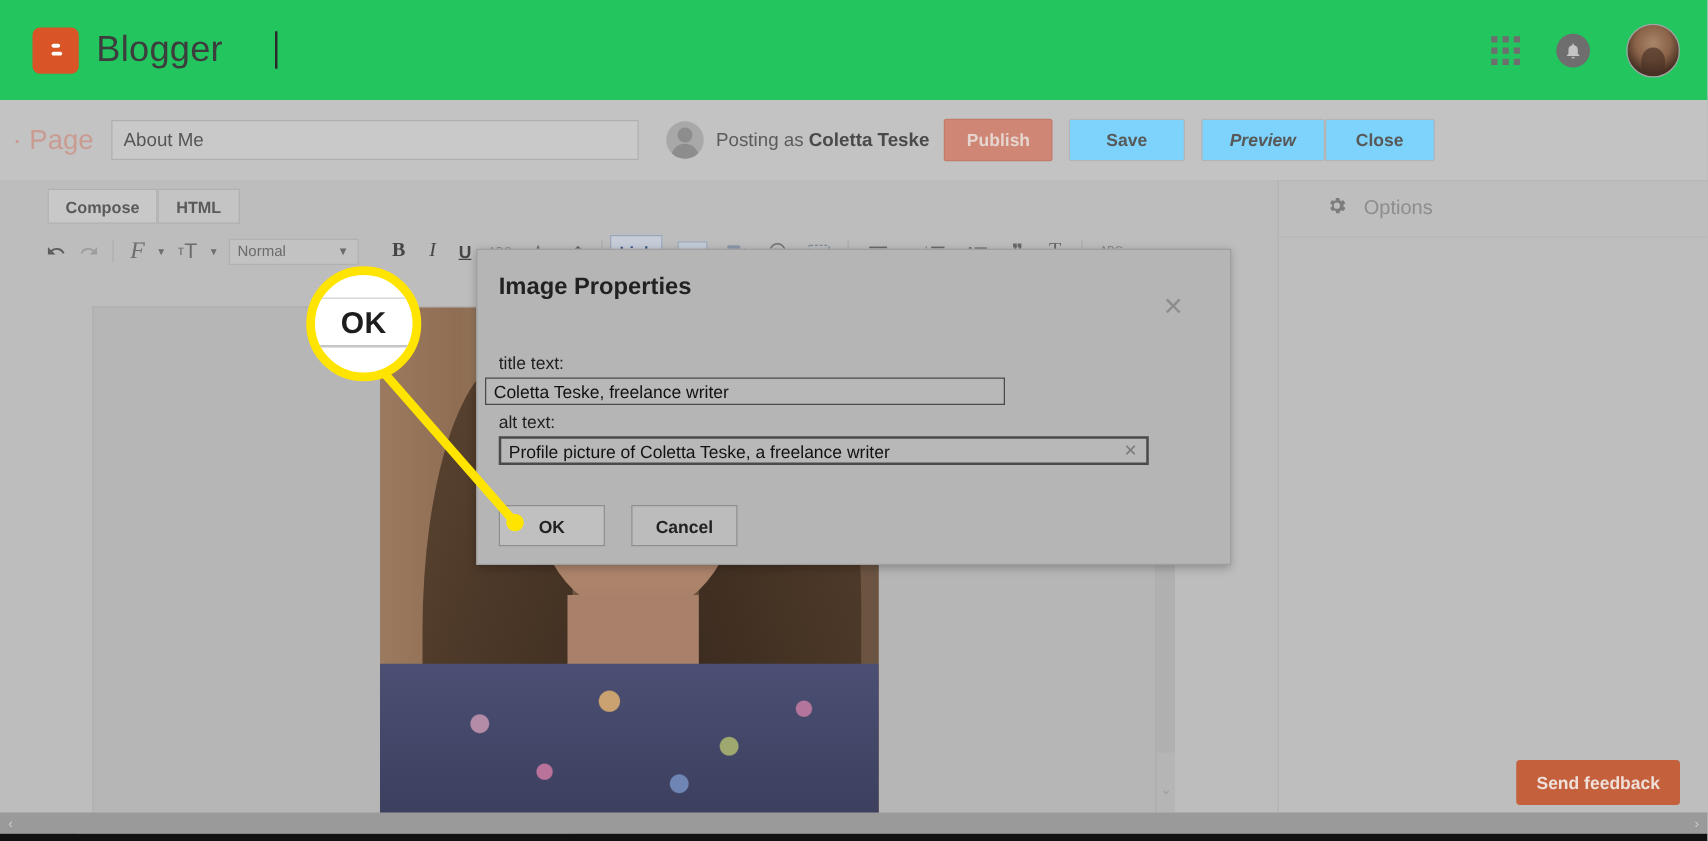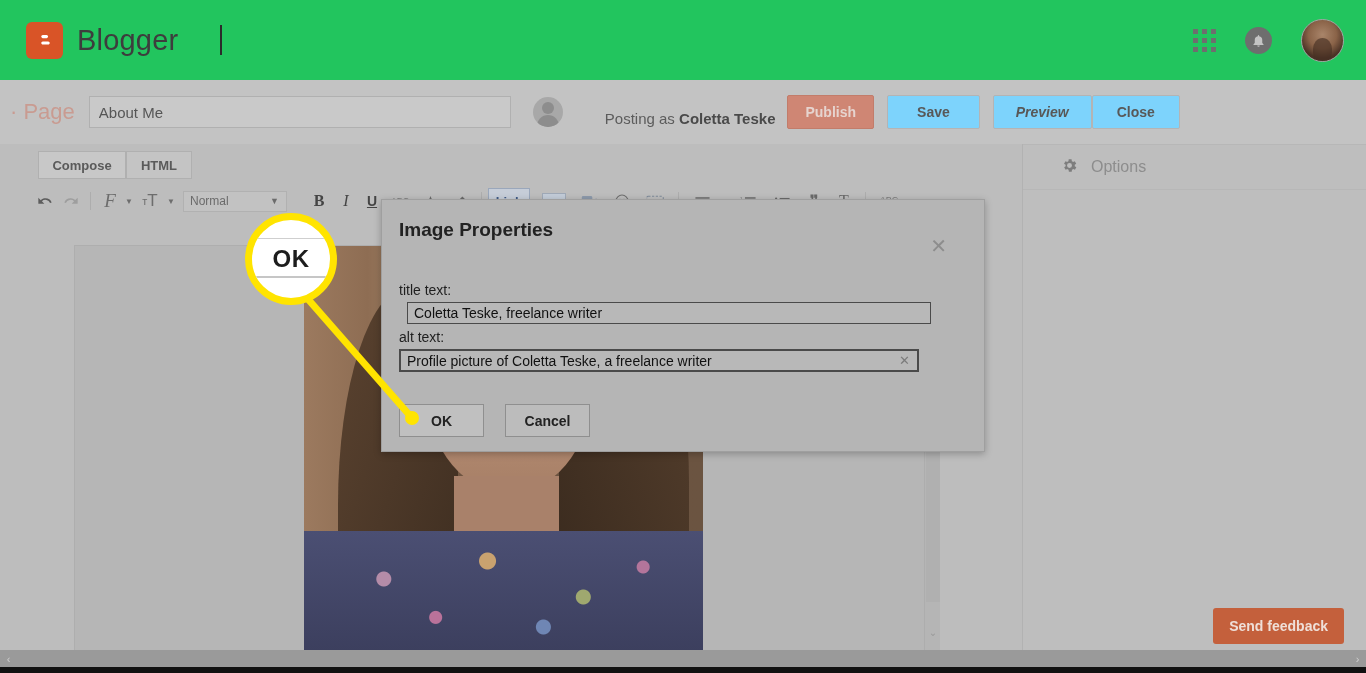--- a/index.html
+++ b/index.html
@@ -68,21 +68,21 @@
     margin-left: 34px; font-size: 22px; color: #8fa5a4; white-space: nowrap;
   }
   .pagelabel { font-size: 22px; color: #c99b91; margin-left: 10px; white-space: nowrap; }
   .title-input {
     margin-left: 14px; width: 422px; height: 32px;
     background: #c9c9c9; border: 1px solid #b0b0b0;
     font-size: 15px; color: #565656; padding: 0 9px;
     font-family: "Liberation Sans", sans-serif;
   }
   .posting-as {
-    display: flex; align-items: flex-end; margin-left: 22px; white-space: nowrap; gap: 32px;
+    display: flex; align-items: center; margin-left: 22px; white-space: nowrap;
   }
   .posting-avatar {
     width: 30px; height: 30px; border-radius: 50%; background: #a8a8a8;
     position: relative; overflow: hidden; flex: none;
   }
   .posting-avatar::before {
     content:""; position:absolute; left:9px; top:5px; width:12px; height:12px;
     border-radius:50%; background:#8d8d8d;
   }
   .posting-avatar::after {
@@ -261,21 +261,21 @@
   }
   .dlg-close {
     position: absolute; right: 37px; top: 36px;
     font-size: 20px; color: #8d8d8d; cursor: pointer; line-height: 1;
   }
   .dlg-label {
     position: absolute; left: 17px; font-size: 14px; color: #1f1f1f;
   }
   .lbl-title { top: 80px; }
   .dlg-field {
-    position: absolute; left: 25px; width: 524px; height: 22px;
+    position: absolute; left: 6px; width: 416px; height: 22px;
     background: #b8b8b8; border: 1px solid #4a4a4a;
     font-size: 14px; color: #111; padding: 0 6px;
     font-family: "Liberation Sans", sans-serif;
   }
   .dlg-buttons { position: absolute; left: 17px; top: 204px; display:flex; gap: 21px; }
   .dlg-btn {
     width: 85px; height: 33px; background: #bcbcbc; border: 1px solid #8f8f8f;
     font-size: 14px; font-weight: bold; color: #222; cursor: pointer;
     font-family: "Liberation Sans", sans-serif;
   }

